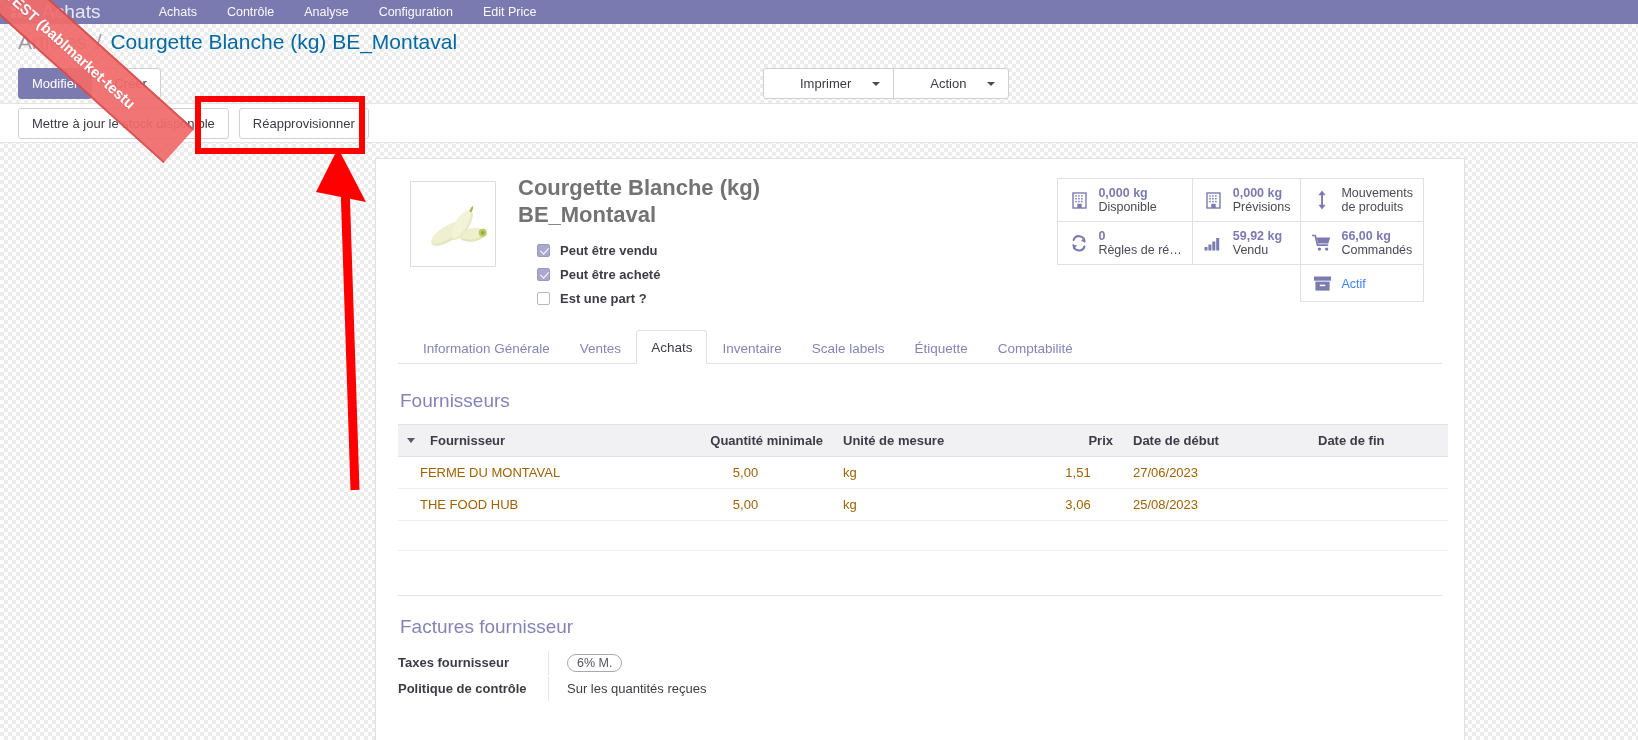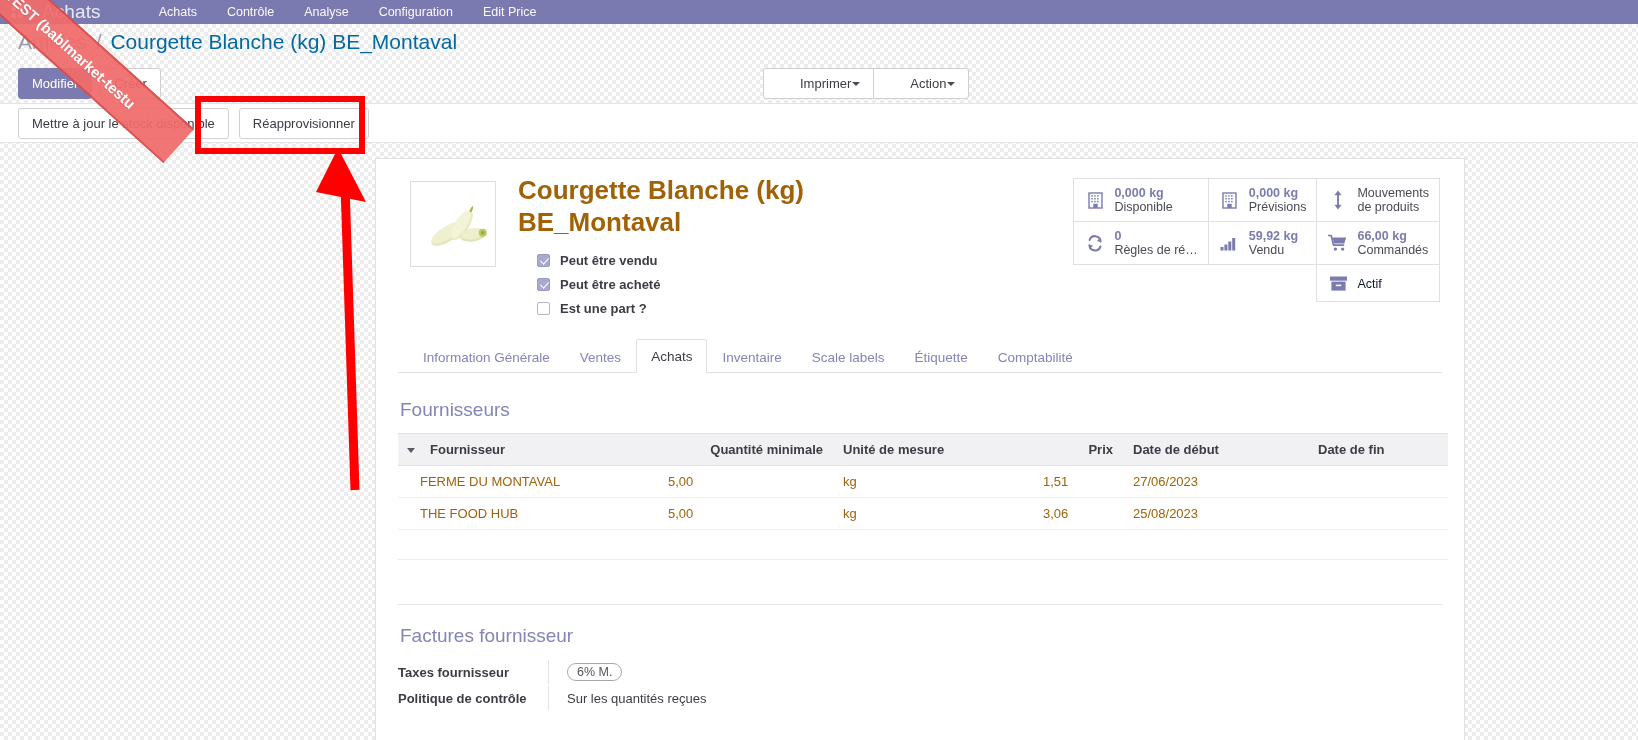--- a/index.html
+++ b/index.html
@@ -66,21 +66,21 @@
     border: 1px solid #cfcfd4; border-radius: 3px;
     background: #ffffff; color: #3b3b44;
     white-space: nowrap; cursor: pointer;
   }
   .btn.primary { background: #7b7bb1; border-color: #7b7bb1; color: #ffffff; }
 
   .action-row {
     position: absolute; top: 68px; left: 763px; z-index: 6;
     display: flex; align-items: stretch;
   }
-  .action-row .btn { border-radius: 0; margin-left: -1px; display: flex; align-items: center; gap: 1px; padding-left: 36px; }
+  .action-row .btn { border-radius: 0; margin-left: -1px; display: flex; align-items: center; gap: 21px; padding-left: 36px; }
   .action-row .btn:first-child { border-radius: 3px 0 0 3px; margin-left: 0; }
   .action-row .btn:last-child { border-radius: 0 3px 3px 0; justify-content: flex-end; }
   .caret {
     width: 0; height: 0; border-left: 4px solid transparent; border-right: 4px solid transparent;
     border-top: 4px solid #4a4a55; display: inline-block;
   }
 
   
   .control-bar {
     position: absolute; top: 103px; left: 0; width: 1638px; height: 40px;
@@ -99,57 +99,57 @@
   }
 
   .sheet-top { display: flex; align-items: flex-start; }
   .product-image {
     width: 86px; height: 86px; border: 1px solid #dcdce0; background: #ffffff;
     margin-top: 6px; margin-left: 12px; overflow: hidden; flex: 0 0 auto;
     display: flex; align-items: center; justify-content: center;
   }
   .title-block { margin-left: 22px; flex: 1 1 auto; }
   .product-title {
-    font-size: 26px; font-weight: bold; color: #a16207; line-height: 1.22;
+    font-size: 22px; font-weight: bold; color: #737373; line-height: 1.22;
     white-space: nowrap;
   }
   .checks { margin-top: 10px; }
   .check-line { display: flex; align-items: center; height: 24px; padding-left: 19px; }
   .cb {
     width: 13px; height: 13px; border: 1px solid #b6b6c6; border-radius: 2px;
     background: #ffffff; position: relative; flex: 0 0 auto;
   }
   .cb.on { background: #a9a9ce; border-color: #9a9ac3; }
   .cb.on::after {
     content: ""; position: absolute; left: 3.5px; top: 1px;
     width: 4px; height: 7px; border: solid #ffffff; border-width: 0 1.6px 1.6px 0;
     transform: rotate(42deg);
   }
   .check-label { font-size: 13px; font-weight: bold; color: #3c3c45; margin-left: 10px; white-space: nowrap; }
 
   
   .stat-wrap {
-    margin-left: auto; margin-top: 4px; margin-right: 2px;
+    margin-left: auto; margin-top: 4px; margin-right: 18px;
     display: flex; flex-direction: column; align-items: flex-end;
   }
   .stat-grid { display: flex; }
   .stat-col { display: flex; flex-direction: column; }
   .stat-btn {
     display: flex; align-items: center; gap: 8px;
     border: 1px solid #e0e0e4; margin: -1px 0 0 -1px;
     padding: 7px 10px; min-height: 38px; background: #ffffff;
     cursor: pointer;
   }
   .stat-ico { width: 22px; flex: 0 0 auto; display: flex; align-items: center; justify-content: center; color: #7b7bb1; }
   .stat-txt { line-height: 1.12; }
   .stat-val { font-size: 12.5px; font-weight: bold; color: #7b7bb1; white-space: nowrap; }
   .stat-lbl { font-size: 12.5px; color: #4a4a55; white-space: nowrap; }
   .stat-btn.moves { align-items: center; }
   .stat-btn.moves .stat-txt { text-align: left; }
-  .stat-archive .stat-lbl { color: #0f172a; }
+  .stat-archive .stat-lbl { color: #3b82f6; }
 
   
   .tabs {
     margin-top: 18px; display: flex; align-items: flex-end;
     border-bottom: 1px solid #e0e0e4; padding-left: 10px;
   }
   .tab {
     font-size: 13.5px; color: #8484b8; padding: 9px 14px 8px 14px;
     border: 1px solid transparent; border-bottom: none; cursor: pointer; white-space: nowrap;
     position: relative; top: 1px;
@@ -176,21 +176,21 @@
   table.o2m thead th:first-child { padding-left: 32px; position: relative; }
   table.o2m thead th:first-child .sort-caret {
     position: absolute; left: 9px; top: 50%; margin-top: -2px;
     width: 0; height: 0; border-left: 4px solid transparent; border-right: 4px solid transparent;
     border-top: 5px solid #5a5a66;
   }
   table.o2m tbody td {
     font-size: 13px; color: #a16207; padding: 8px 10px;
     border-bottom: 1px solid #eeeef0; white-space: nowrap;
   }
-  table.o2m tbody td.num { text-align: left; }
+  table.o2m tbody td.num { text-align: center; }
   table.o2m tbody tr td:first-child { padding-left: 22px; }
   table.o2m tbody tr.empty td { height: 30px; border-bottom: 1px solid #eeeef0; }
 
   .divider-rule { border-top: 1px solid #e2e2e6; margin-top: 44px; }
 
   
   .field-group { margin-top: 12px; }
   .field-row { display: flex; align-items: center; min-height: 26px; }
   .field-label {
     width: 150px; font-size: 13px; font-weight: bold; color: #3c3c45;

